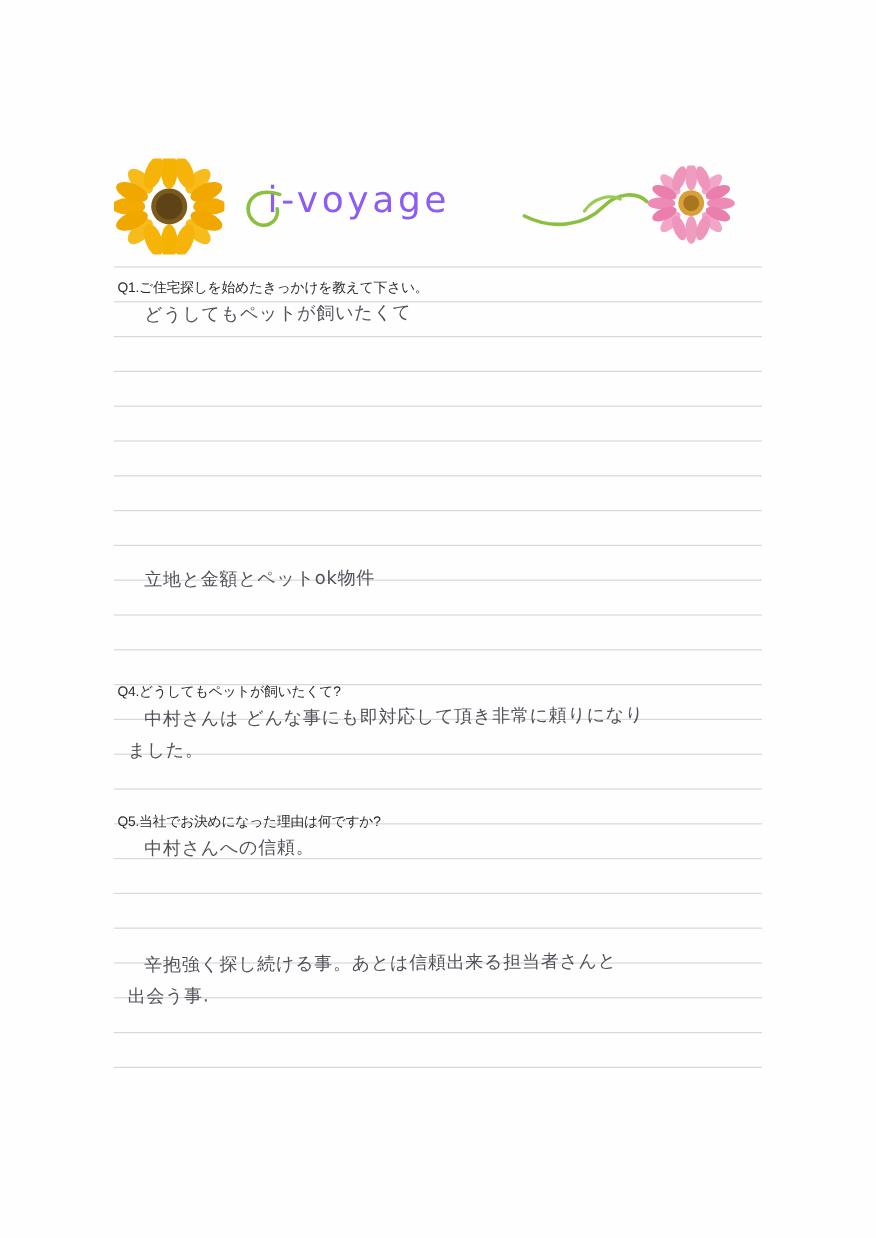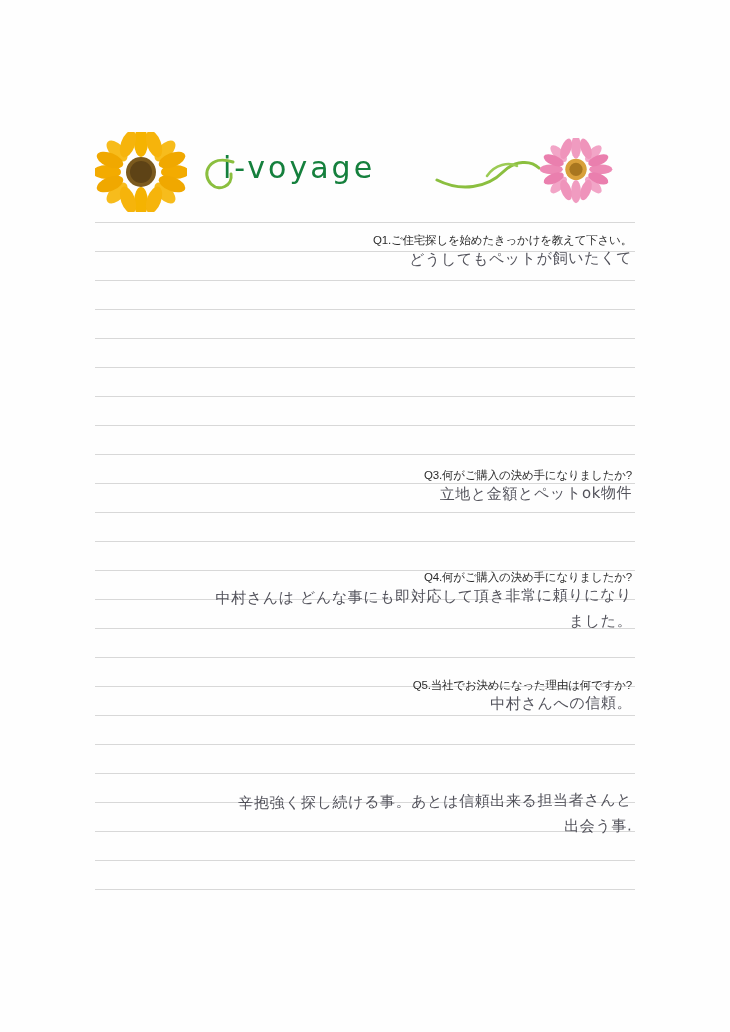--- a/index.html
+++ b/index.html
@@ -39,21 +39,21 @@
   .flower.left { left: 0; }
   .flower.right { right: 0; width: 78px; height: 66px; top: 6px; }
 
   .logo-text {
     position: absolute;
     left: 128px;
     top: 18px;
     font-family: "DejaVu Sans", sans-serif;
     font-size: 30px;
     letter-spacing: 3px;
-    color: #15803d;
+    color: #8b5cf6;
     font-weight: 400;
     white-space: nowrap;
   }
 
   
   .rules {
     position: absolute;
     left: 95px;
     top: 222px;
     width: 540px;
@@ -65,21 +65,20 @@
     width: 100%;
     height: 1px;
     background: #d8d8d8;
   }
 
   
   .qblock {
     position: absolute;
     left: 98px;
     width: 534px;
-    text-align: right;
   }
   .q-label {
     font-size: 11.5px;
     font-family: "Liberation Sans", sans-serif;
     color: #2b2b2b;
     letter-spacing: -0.2px;
     white-space: nowrap;
     line-height: 14px;
   }
   .answer {
@@ -198,28 +197,27 @@
 
   <div class="qblock" style="top:233px">
     <div class="q-label">Q1.ご住宅探しを始めたきっかけを教えて下さい。</div>
     <div class="answer">
       <span class="ln">どうしてもペットが飼いたくて</span>
     </div>
   </div>
 
 
   <div class="qblock" style="top:468px">
-    <div class="q-label">Q3.何がご購入の決め手になりましたか?</div>
     <div class="answer">
       <span class="ln">立地と金額とペットok物件</span>
     </div>
   </div>
 
   <div class="qblock" style="top:570px">
-    <div class="q-label">Q4.何がご購入の決め手になりましたか?</div>
+    <div class="q-label">Q4.どうしてもペットが飼いたくて?</div>
     <div class="answer">
       <span class="ln">中村さんは どんな事にも即対応して頂き非常に頼りになり</span>
       <span class="ln">ました。</span>
     </div>
   </div>
 
   <div class="qblock" style="top:678px">
     <div class="q-label">Q5.当社でお決めになった理由は何ですか?</div>
     <div class="answer">
       <span class="ln">中村さんへの信頼。</span>

